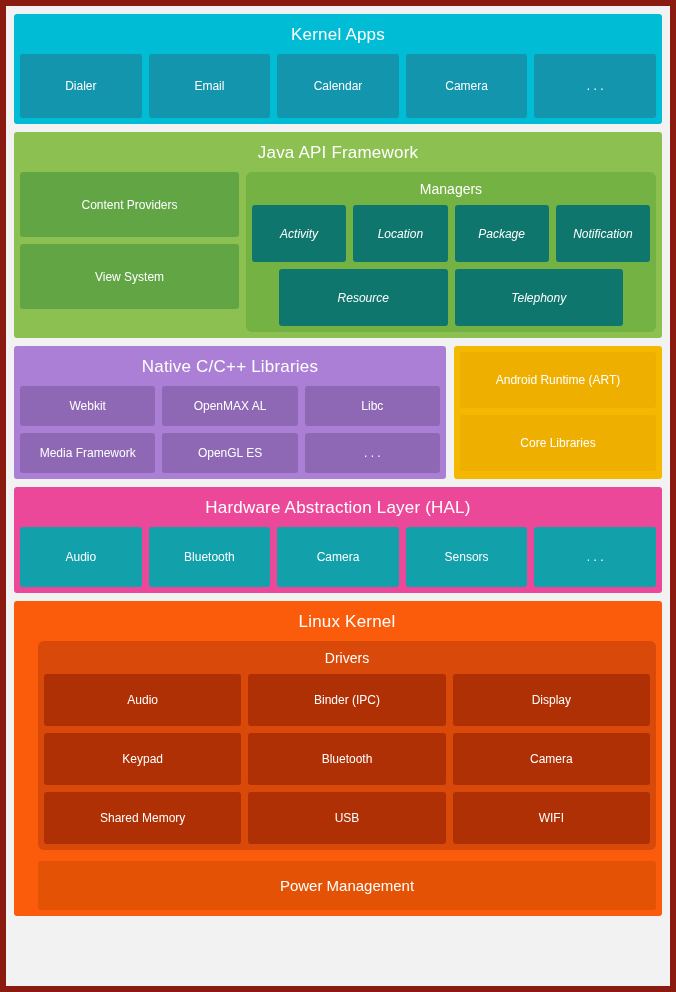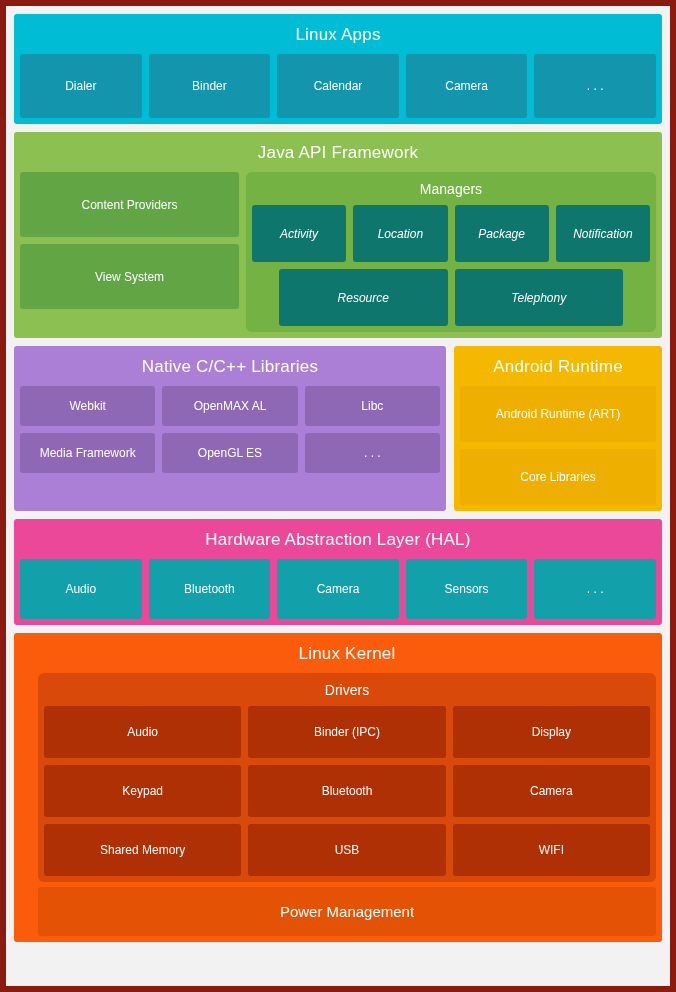--- a/index.html
+++ b/index.html
@@ -32,20 +32,21 @@
     text-align: center;
     color: #ffffff;
     font-size: 17px;
     line-height: 26px;
     padding: 2px 0 6px 0;
     letter-spacing: 0.2px;
   }
   .tile-row {
     display: flex;
     gap: 7px;
+    justify-content: flex-end;
   }
   .tile {
     flex: 1 1 0;
     border-radius: 3px;
     color: #ffffff;
     font-size: 12px;
     display: flex;
     align-items: center;
     justify-content: center;
     text-align: center;
@@ -126,33 +127,33 @@
   .drivers { background: #d9490a; }
   .drivers .tile { background: #b03005; height: 52px; }
   .drivers-row { margin-top: 7px; }
   .power {
     background: #e35205;
     border-radius: 3px;
     color: #ffffff;
     font-size: 15px;
     text-align: center;
     padding: 16px 0;
-    margin-top: 5px;
+    margin-top: 11px;
   }
 </style>
 </head>
 <body>
 
 <div class="stack">
 
   <section class="layer sys-apps">
-    <div class="layer-title">Linux Apps</div>
+    <div class="layer-title">Kernel Apps</div>
     <div class="tile-row">
       <div class="tile">Dialer</div>
-      <div class="tile">Binder</div>
+      <div class="tile">Email</div>
       <div class="tile">Calendar</div>
       <div class="tile">Camera</div>
       <div class="tile">. . .</div>
     </div>
   </section>
 
   <section class="layer java-api">
     <div class="layer-title">Java API Framework</div>
     <div class="java-cols">
       <div class="java-left">
@@ -184,21 +185,20 @@
         <div class="tile">Libc</div>
       </div>
       <div class="tile-row native-row2">
         <div class="tile">Media Framework</div>
         <div class="tile">OpenGL ES</div>
         <div class="tile">. . .</div>
       </div>
     </section>
 
     <section class="layer runtime">
-      <div class="layer-title">Android Runtime</div>
       <div class="tile-row">
         <div class="tile">Android Runtime (ART)</div>
       </div>
       <div class="tile-row runtime-row2">
         <div class="tile">Core Libraries</div>
       </div>
     </section>
   </div>
 
   <section class="layer hal">

